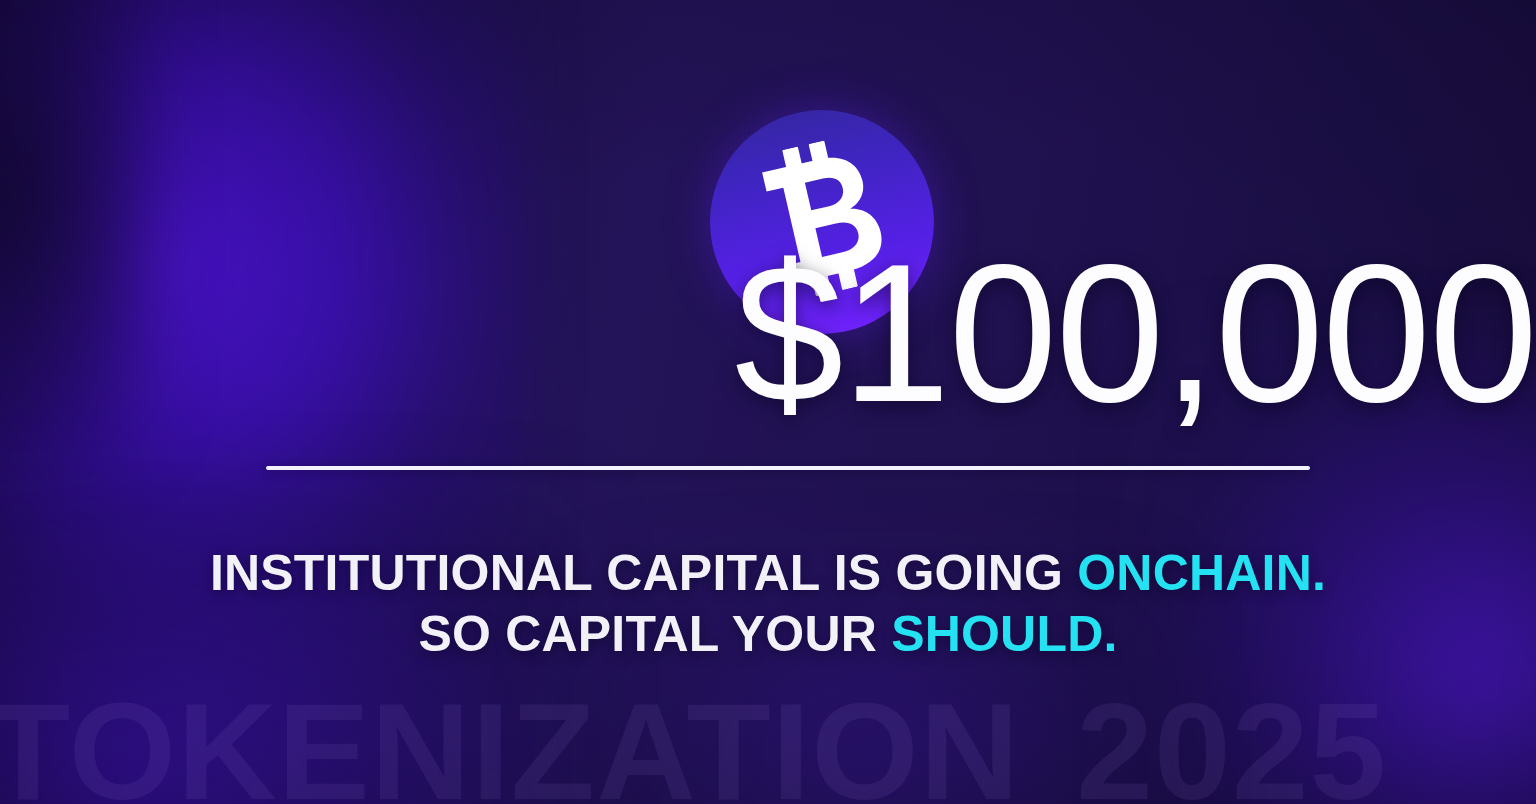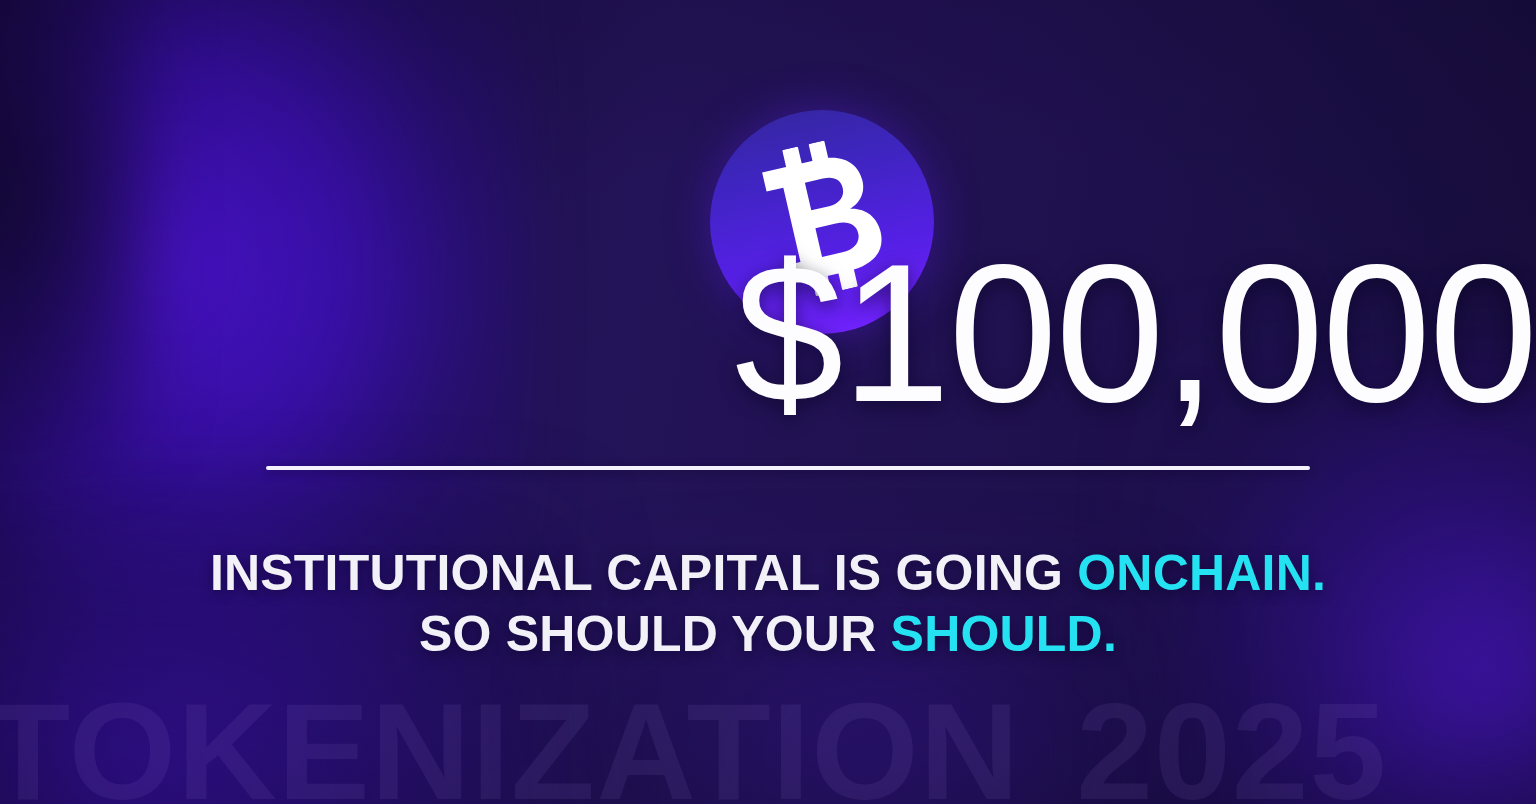--- a/index.html
+++ b/index.html
@@ -262,16 +262,16 @@
       </g>
     </svg>
   </div>
 
   <div class="headline">$100,000</div>
 
   <div class="divider"></div>
 
   <div class="tagline">
     <span class="tagline-line"><span>INSTITUTIONAL CAPITAL IS GOING </span><span class="accent">ONCHAIN.</span></span>
-    <span class="tagline-line"><span>SO SHOULD YOUR </span><span class="accent">SHOULD.</span></span>
+    <span class="tagline-line"><span>SO CAPITAL YOUR </span><span class="accent">SHOULD.</span></span>
   </div>
 
 </div>
 
 </body></html>

